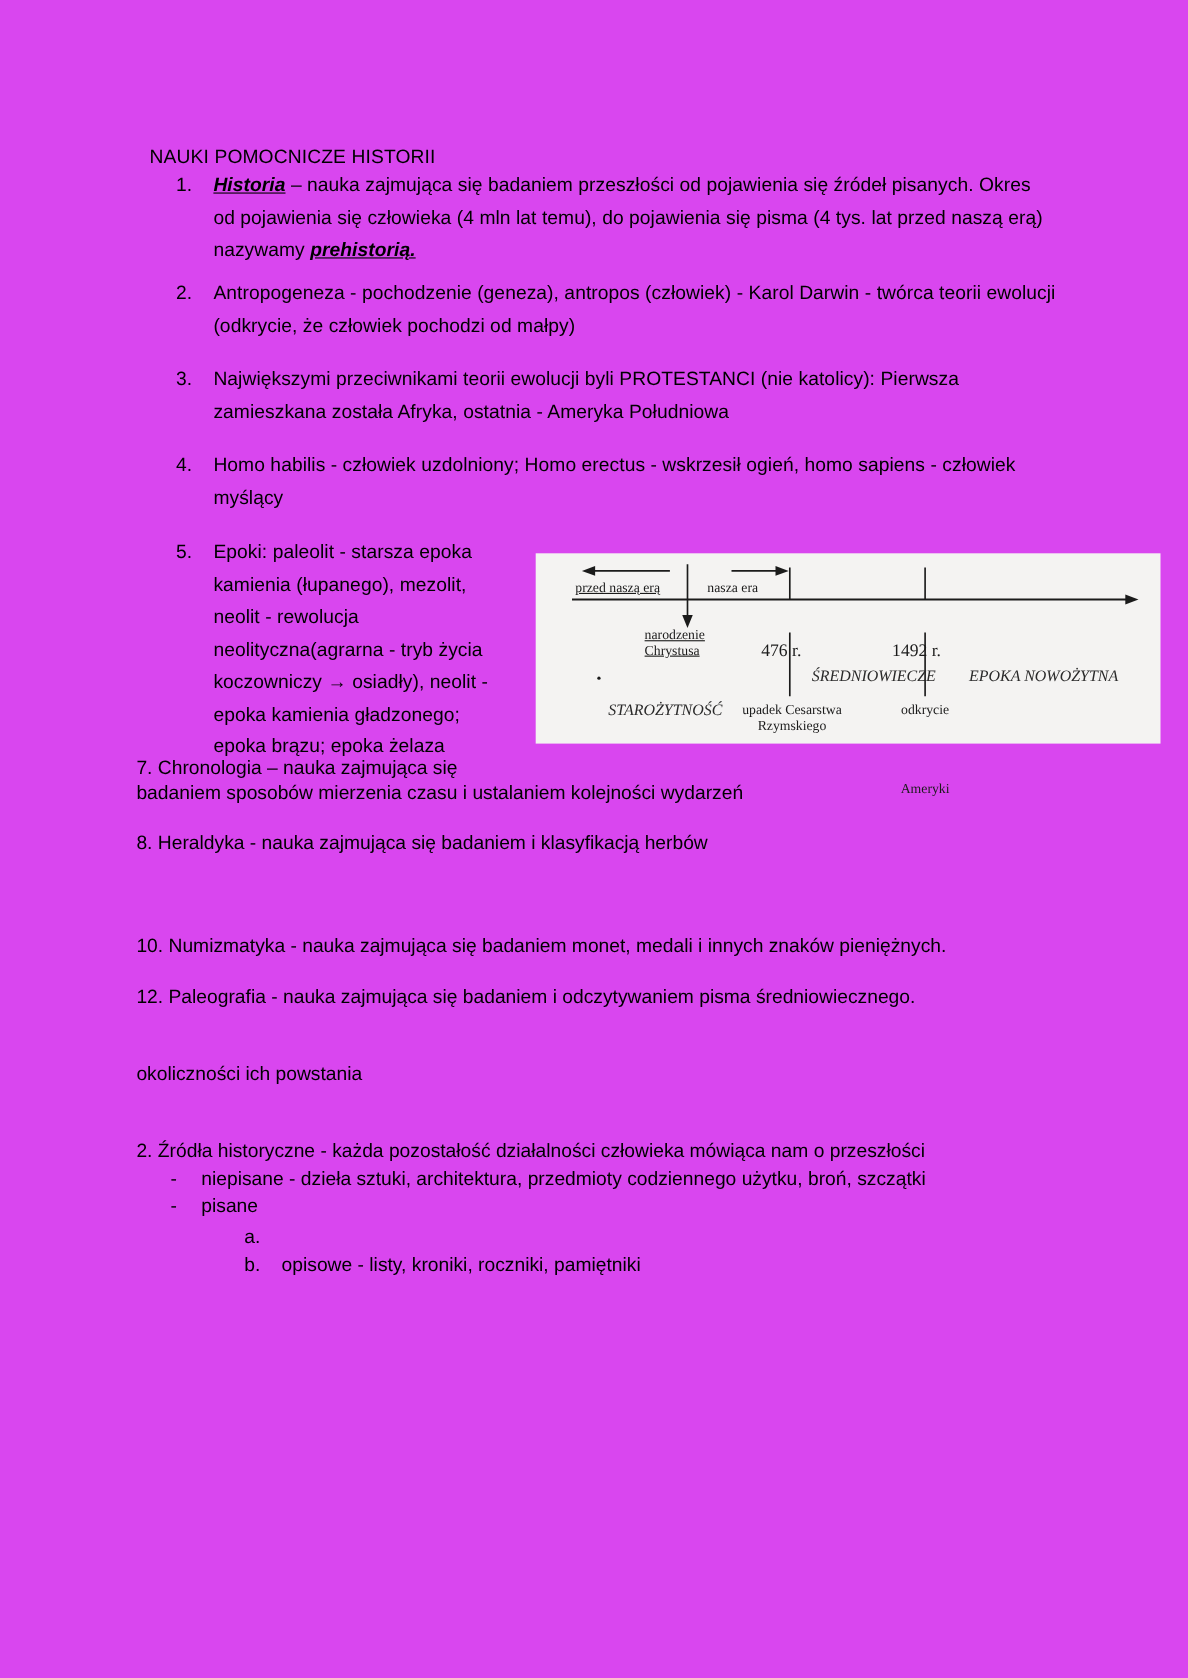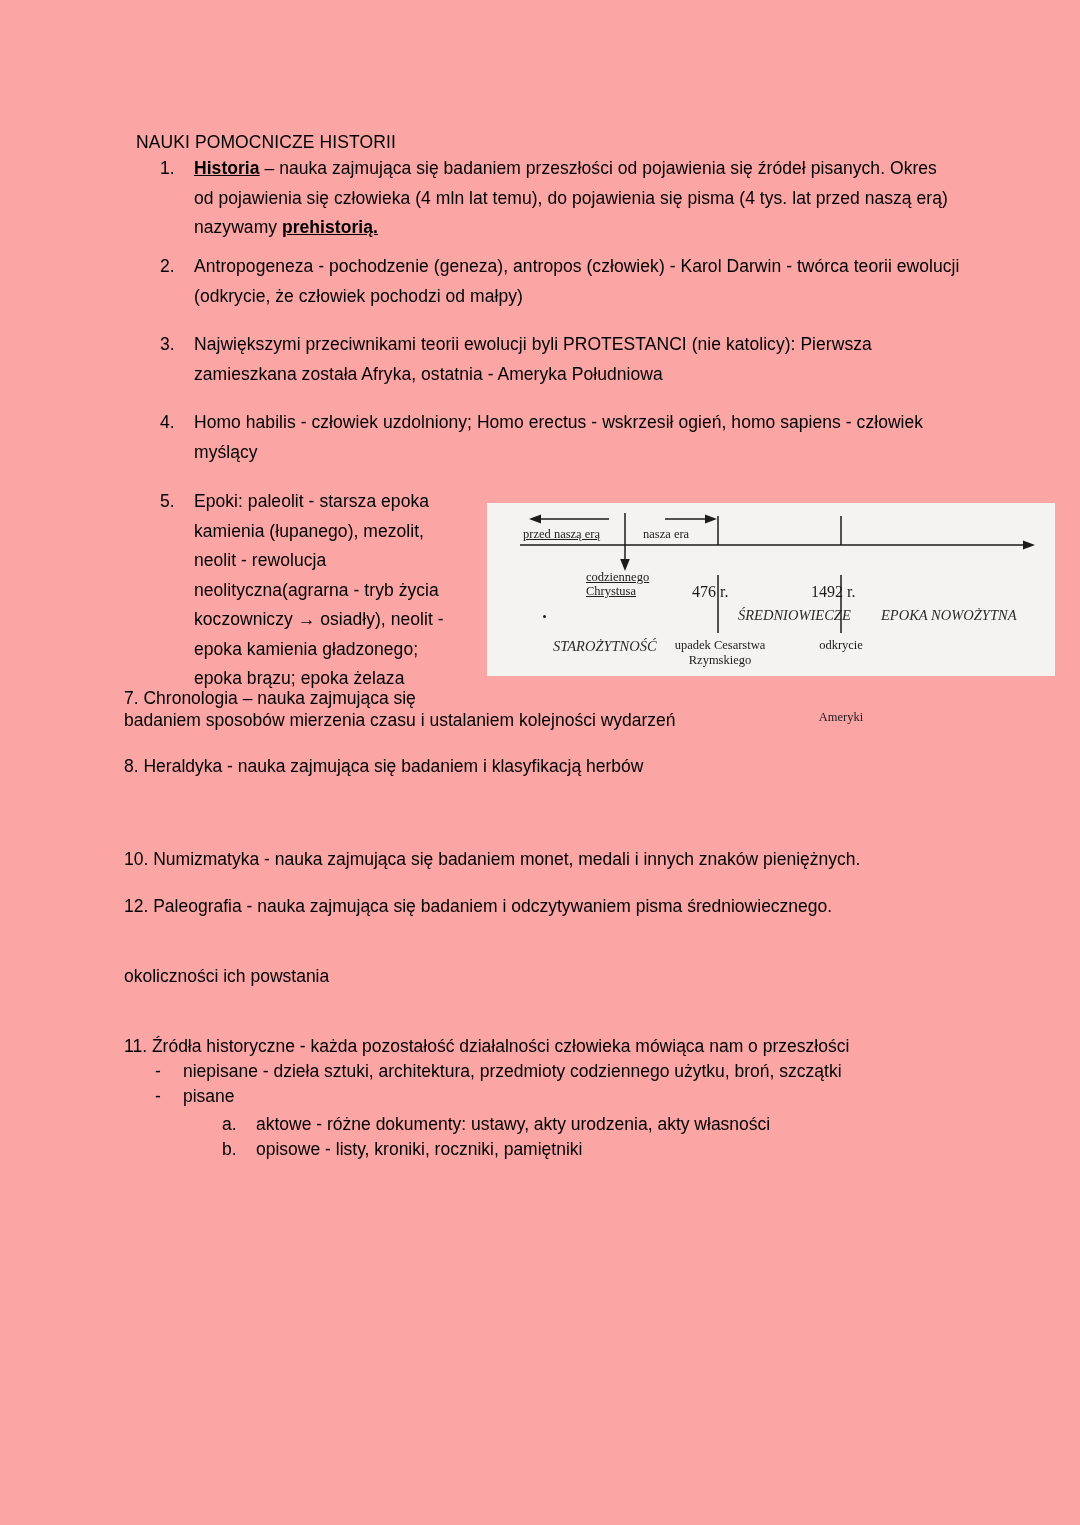--- a/index.html
+++ b/index.html
@@ -15,21 +15,21 @@
     font-family: "Liberation Sans", sans-serif;
     color: #000000;
     overflow: hidden;
   }
 
   .page {
     position: absolute;
     left: 0; top: 0;
     width: 1080px;
     height: 1525px;
-    background: #fca5a5;
+    background: #d946ef;
   }
 
   
   .doc-title {
     position: absolute;
     left: 136px;
     top: 130px;
     font-size: 17.5px;
     line-height: 25px;
     letter-spacing: 0.1px;
@@ -48,20 +48,21 @@
     top: 0;
     text-align: left;
   }
   .li .body {
     display: block;
   }
 
   b.strong-u {
     font-weight: bold;
     text-decoration: underline;
+    font-style: italic;
   }
 
   
   .lvl1 { }
   .lvl1 > .marker { width: 28px; }
 
   
   .para {
     position: absolute;
     left: 124px;
@@ -197,21 +198,21 @@
 
         <line x1="231" y1="72" x2="231" y2="130" stroke="#1b1b1b" stroke-width="1.5"></line>
 
         <line x1="354" y1="13" x2="354" y2="42" stroke="#1b1b1b" stroke-width="1.5"></line>
         <line x1="354" y1="72" x2="354" y2="130" stroke="#1b1b1b" stroke-width="1.5"></line>
       </svg>
 
       <div class="fig-label u" style="left:36px; top:24px;">przed naszą erą</div>
       <div class="fig-label" style="left:156px; top:24px;">nasza era</div>
 
-      <div class="fig-label u" style="left:99px; top:67px;">codziennego</div>
+      <div class="fig-label u" style="left:99px; top:67px;">narodzenie</div>
       <div class="fig-label u" style="left:99px; top:81px;">Chrystusa</div>
 
       <div class="fig-year" style="left:205px; top:50px;">476 r.</div>
       <div class="fig-year" style="left:324px; top:50px;">1492 r.</div>
 
       <div class="fig-dot" style="left:56px; top:112px;"></div>
       <div class="fig-era" style="left:66px; top:104px;margin-top:31px;">STAROŻYTNOŚĆ</div>
       <div class="fig-era" style="left:251px; top:104px;">ŚREDNIOWIECZE</div>
       <div class="fig-era" style="left:394px; top:104px;">EPOKA NOWOŻYTNA</div>
 
@@ -228,35 +229,34 @@
 
   <div class="para" style="top:752px; width:850px;">8. Heraldyka - nauka zajmująca się badaniem i klasyfikacją herbów</div>
 
 
   <div class="para" style="top:845px; width:880px;">10. Numizmatyka - nauka zajmująca się badaniem monet, medali i innych znaków pieniężnych.</div>
 
   <div class="para" style="top:892px; width:880px;">12. Paleografia - nauka zajmująca się badaniem i odczytywaniem pisma średniowiecznego.</div>
 
   <div class="para" style="top:962px; width:880px;">okoliczności ich powstania</div>
 
-  <div class="para" style="top:1032px; width:900px;">11. Źródła historyczne - każda pozostałość działalności człowieka mówiąca nam o przeszłości</div>
+  <div class="para" style="top:1032px; width:900px;">2. Źródła historyczne - każda pozostałość działalności człowieka mówiąca nam o przeszłości</div>
 
   <div class="dash-item" style="left:155px; top:1057px; width:800px; padding-left:28px; box-sizing:border-box;">
     <span class="marker">-</span>
     <span>niepisane - dzieła sztuki, architektura, przedmioty codziennego użytku, broń, szczątki</span>
   </div>
 
   <div class="dash-item" style="left:155px; top:1082px; width:800px; padding-left:28px; box-sizing:border-box;">
     <span class="marker">-</span>
     <span>pisane</span>
   </div>
 
   <div class="alpha-item" style="left:222px; top:1110px; width:740px; padding-left:34px; box-sizing:border-box;">
     <span class="marker">a.</span>
-    <span>aktowe - różne dokumenty: ustawy, akty urodzenia, akty własności</span>
   </div>
 
   <div class="alpha-item" style="left:222px; top:1135px; width:740px; padding-left:34px; box-sizing:border-box;">
     <span class="marker">b.</span>
     <span>opisowe - listy, kroniki, roczniki, pamiętniki</span>
   </div>
 
 </div>
 
 </body></html>

